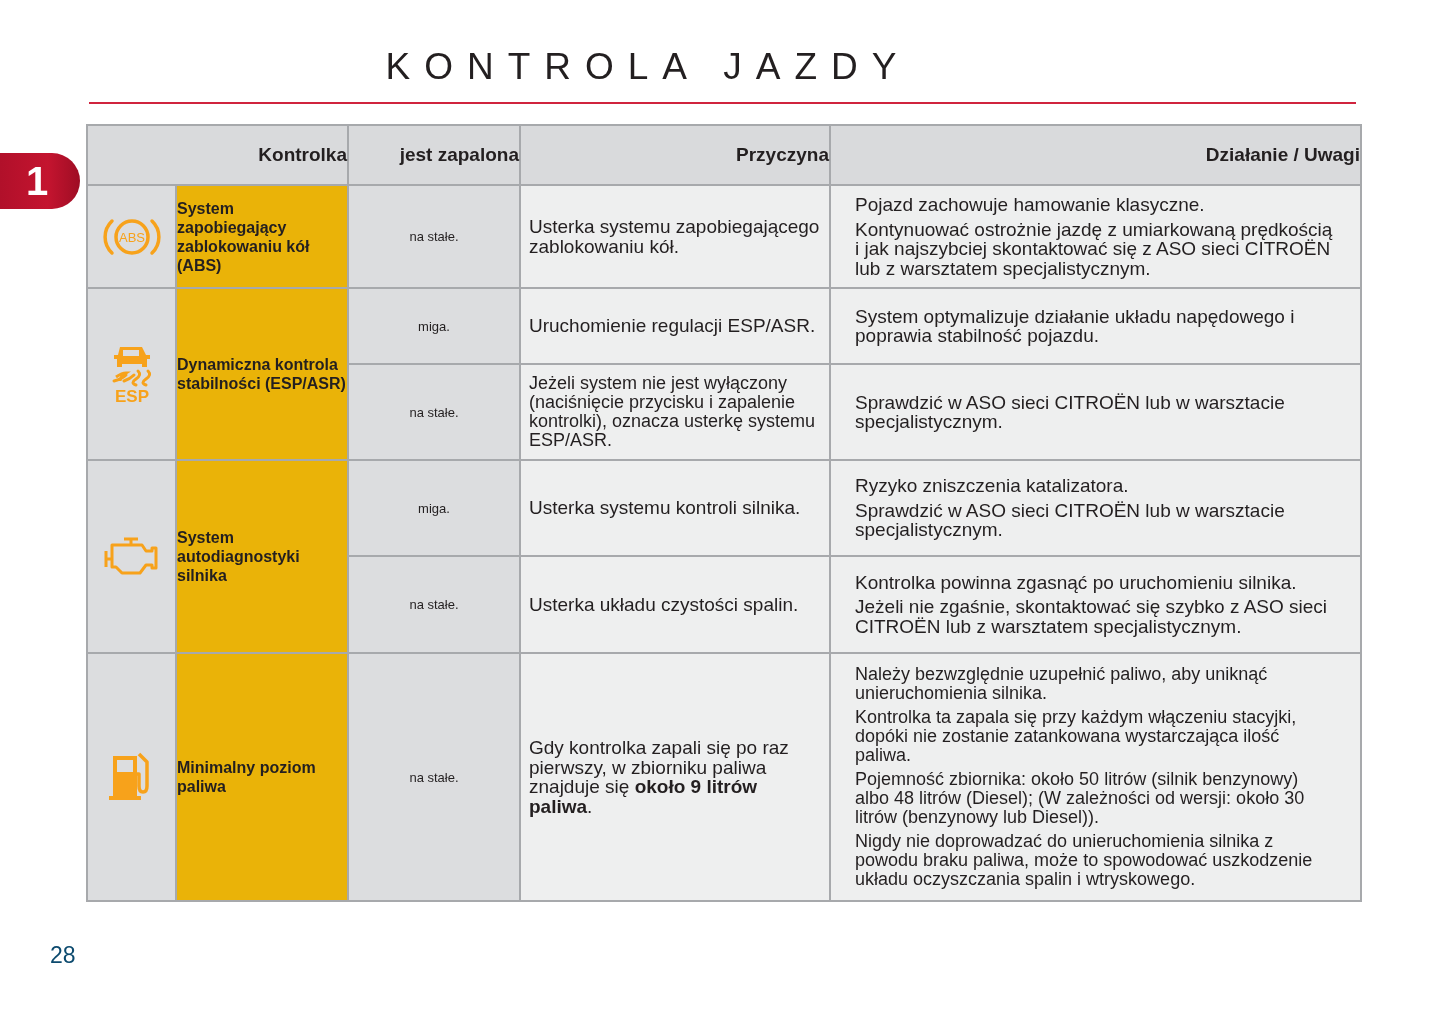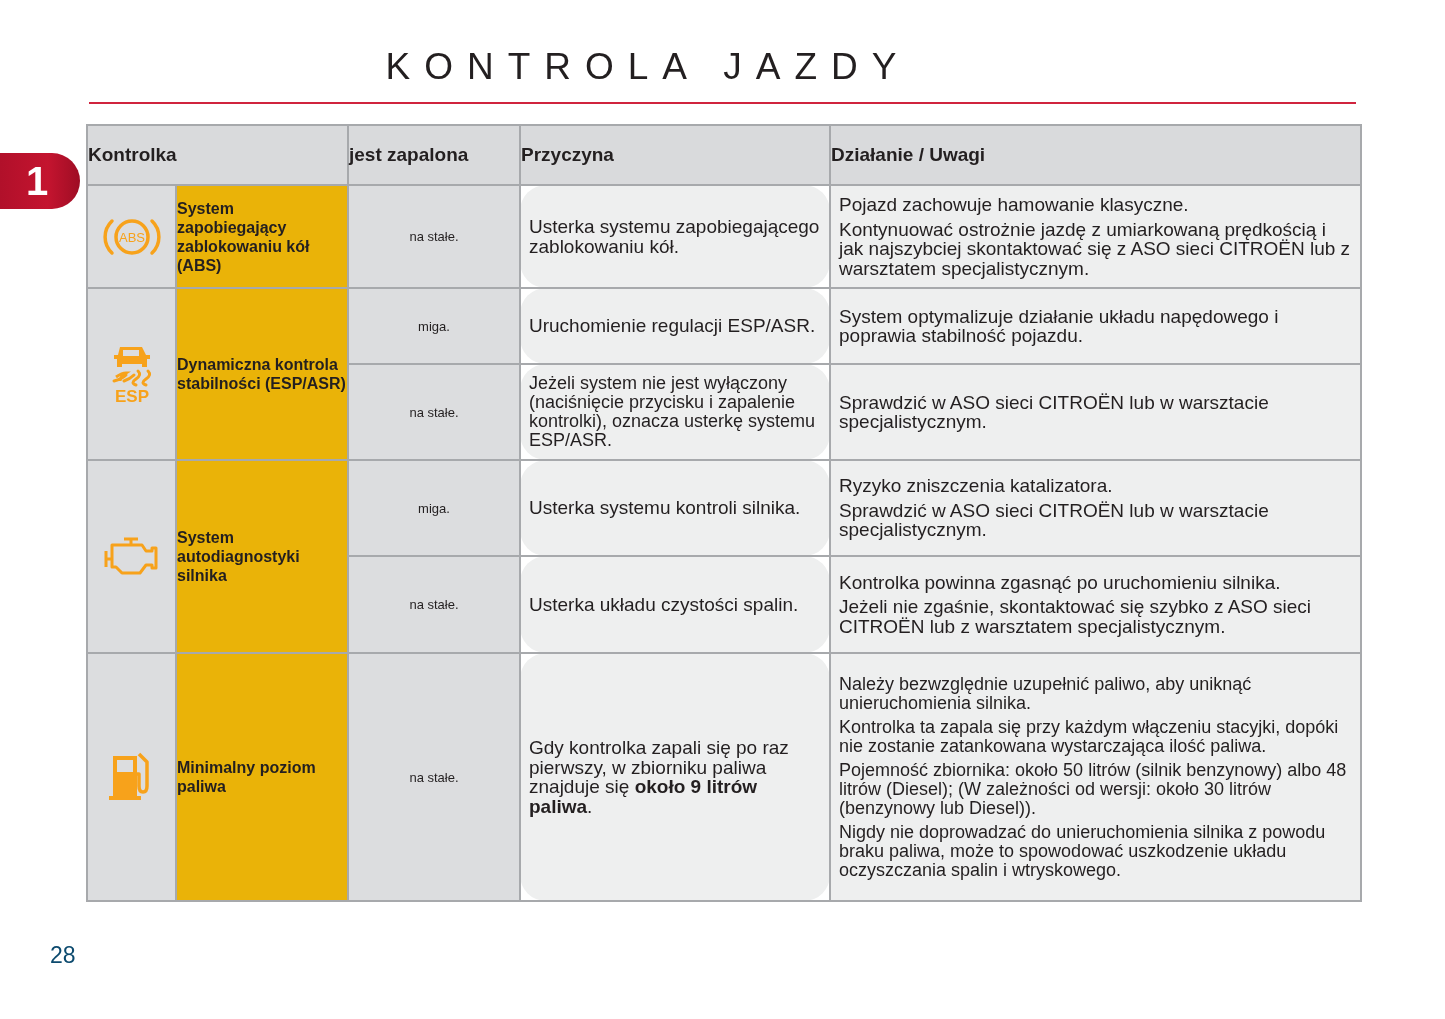--- a/index.html
+++ b/index.html
@@ -11,26 +11,26 @@
   .rule { position:absolute; top:102px; left:89px; width:1267px; height:2px; background:#d0243e; }
   .tab { position:absolute; top:153px; left:0; width:80px; height:56px;
          background:linear-gradient(90deg,#b1102a 0%, #c4142f 60%, #9e0d24 100%);
          border-radius:0 28px 28px 0; color:#fff; font-weight:bold; font-size:40px;
          display:flex; align-items:center; justify-content:center; padding-right:6px; box-sizing:border-box; }
   .page-num { position:absolute; top:942px; left:50px; font-size:23px; color:#0c4a6e; }
 
   table.grid { position:absolute; top:124px; left:86px; width:1274px; height:778px;
                border-collapse:collapse; table-layout:fixed; }
   table.grid td, table.grid th { border:2px solid #a7a9ac; padding:0; vertical-align:middle; }
-  table.grid th { background:#d9dadc; font-weight:bold; font-size:19px; height:58px; text-align:left; }
+  table.grid th { background:#d9dadc; font-weight:bold; font-size:19px; height:58px; text-align:right; }
   .c-icon { background:#dcdddf; text-align:center;margin-left:28px; }
   .c-name { background:#eab308; font-weight:bold; font-size:16px; line-height:19px; }
   .c-state { background:#dcdddf; text-align:center; font-size:13px; }
-  .c-cause { background:#eeefef; font-size:19px; line-height:19.5px; padding:0 8px !important;border-radius:26px; }
-  .c-action { background:#eeefef; font-size:19px; line-height:19.5px; padding:0 8px !important; }
+  .c-cause { background:#eeefef; font-size:19px; line-height:19.5px; padding:0 8px !important; }
+  .c-action { background:#eeefef; font-size:19px; line-height:19.5px; padding:0 24px !important; }
   .c-cause.small, .c-action.small { font-size:18px; line-height:19px; }
   .para { margin:0; }
   .para + .para { margin-top:5px; }
   .bold { font-weight:bold; }
   svg { display:block; margin:0 auto; }
 </style>
 </head>
 <body>
 
 <div class="title">KONTROLA JAZDY</div>

